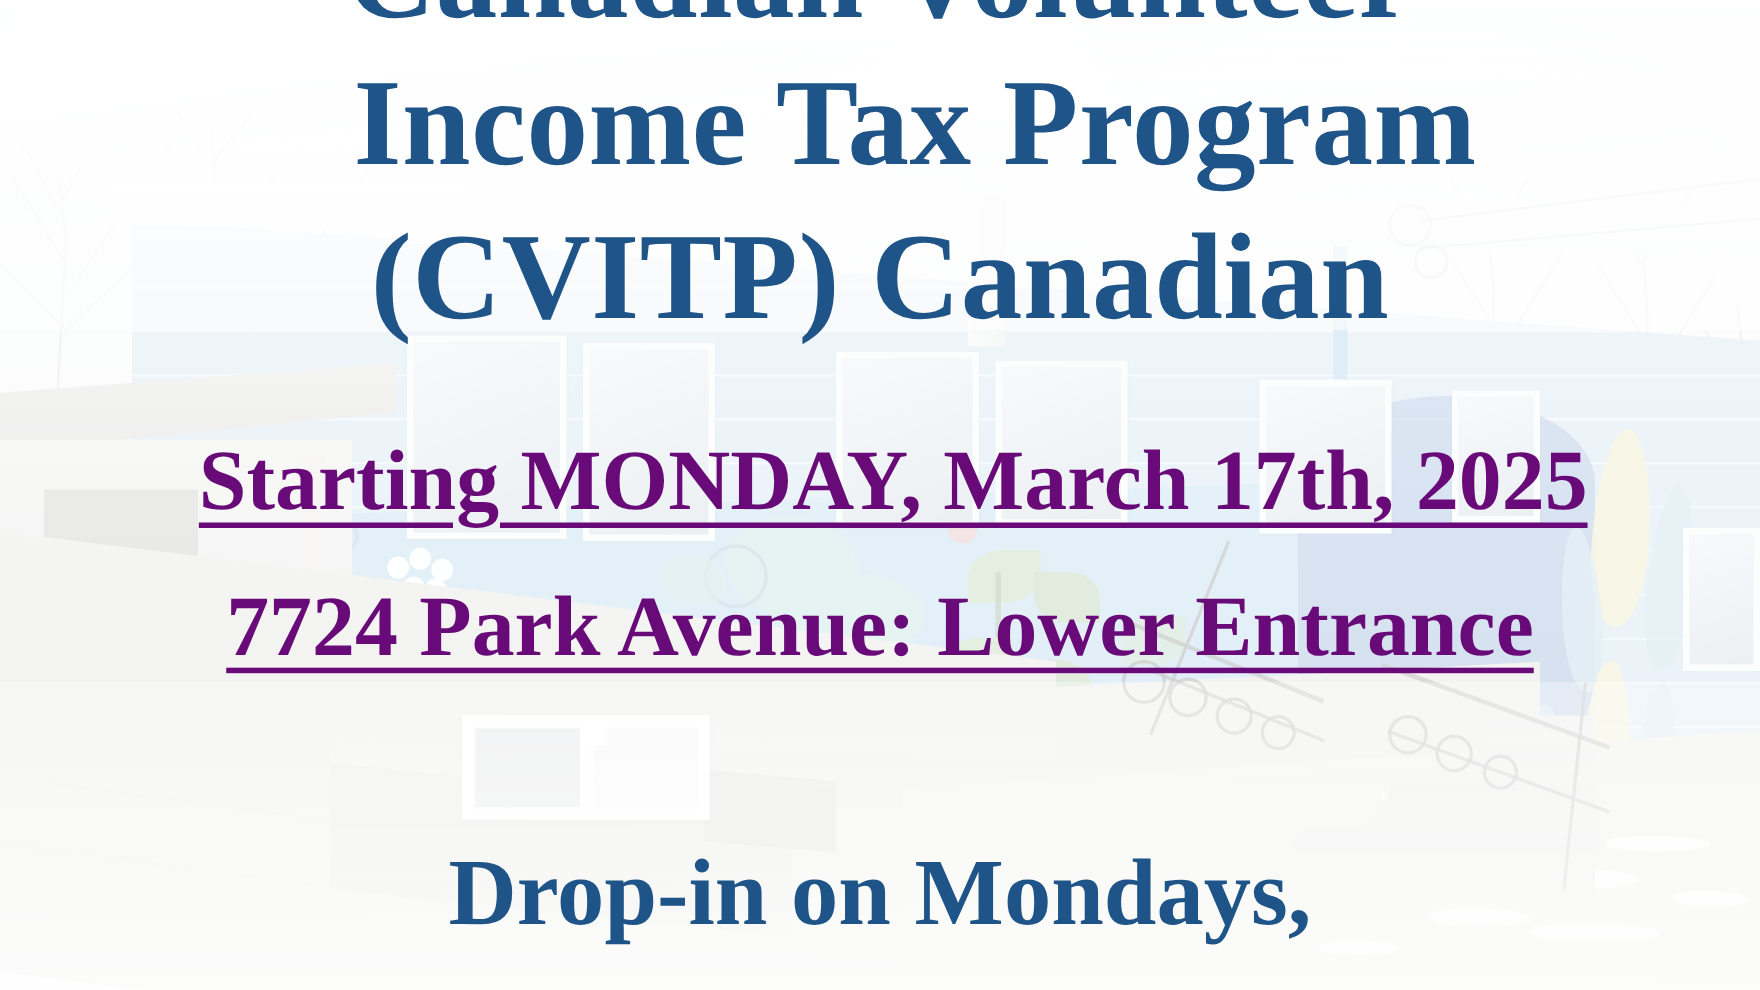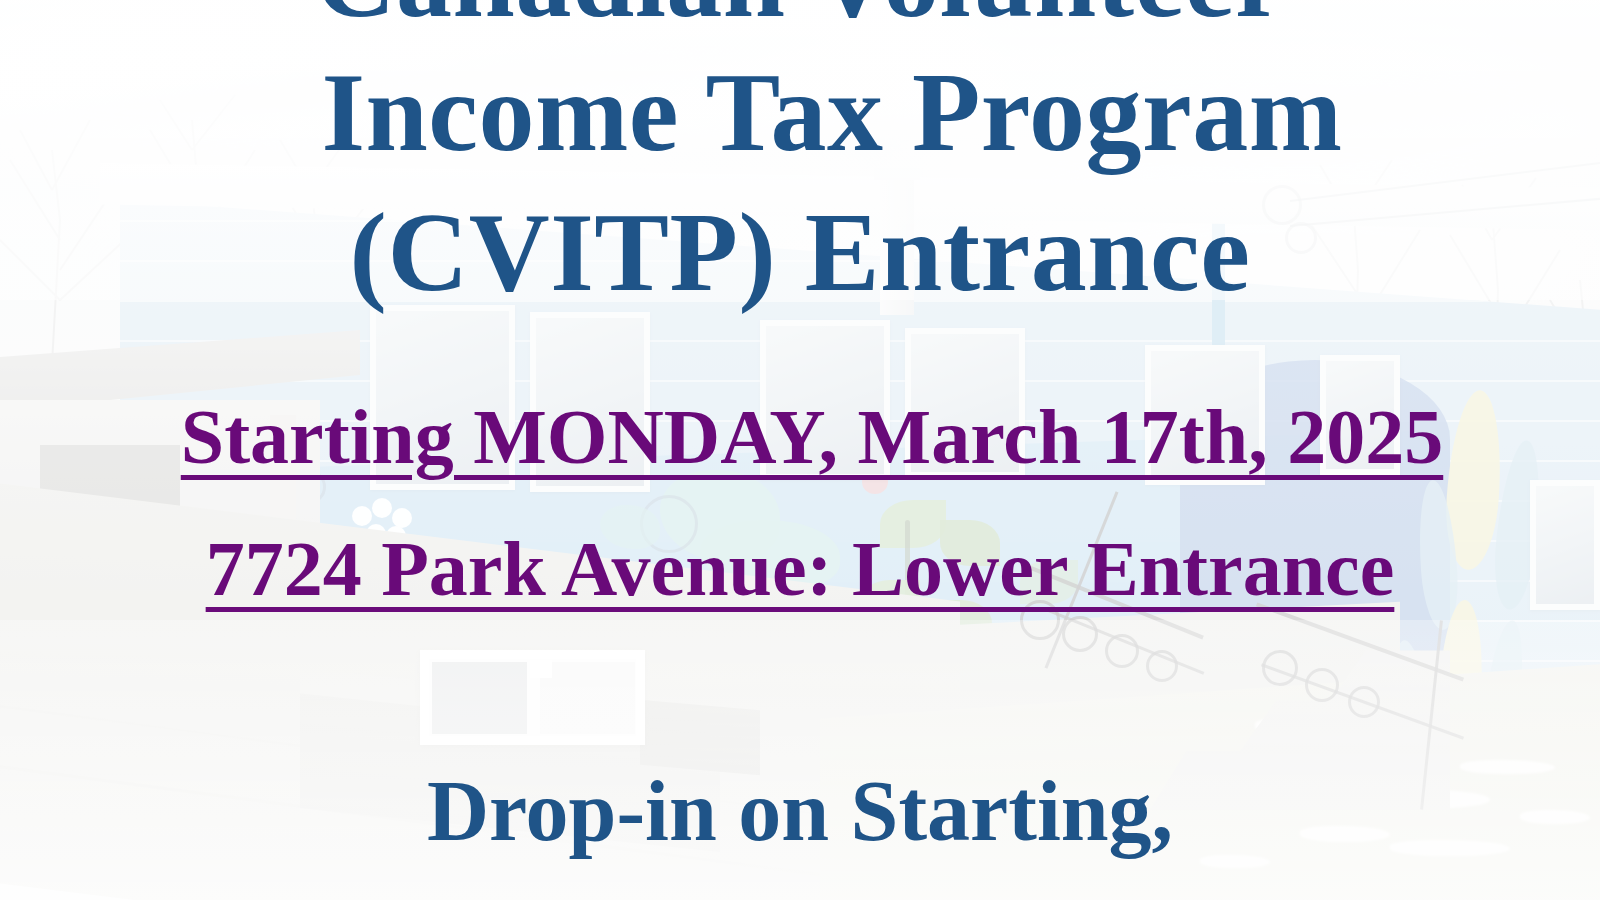--- a/index.html
+++ b/index.html
@@ -405,26 +405,26 @@
     <div class="washTop"></div>
     <div class="washBottom"></div>
   </div>
 
   <div class="text-layer">
 
     <div class="headline hl1">Canadian Volunteer</div>
 
     <div class="headline hl2">Income Tax Program</div>
 
-    <div class="headline hl3">(CVITP) Entrance</div>
+    <div class="headline hl3">(CVITP) Canadian</div>
 
     <div class="subline sub1">
       <span class="u">Starting MONDAY, March 17th, 2025</span>
     </div>
 
     <div class="subline sub2">
       <span class="u">7724 Park Avenue: Lower Entrance</span>
     </div>
 
-    <div class="footline">Drop-in on Starting,</div>
+    <div class="footline">Drop-in on Mondays,</div>
   </div>
 
 </div>
 
 </body></html>

